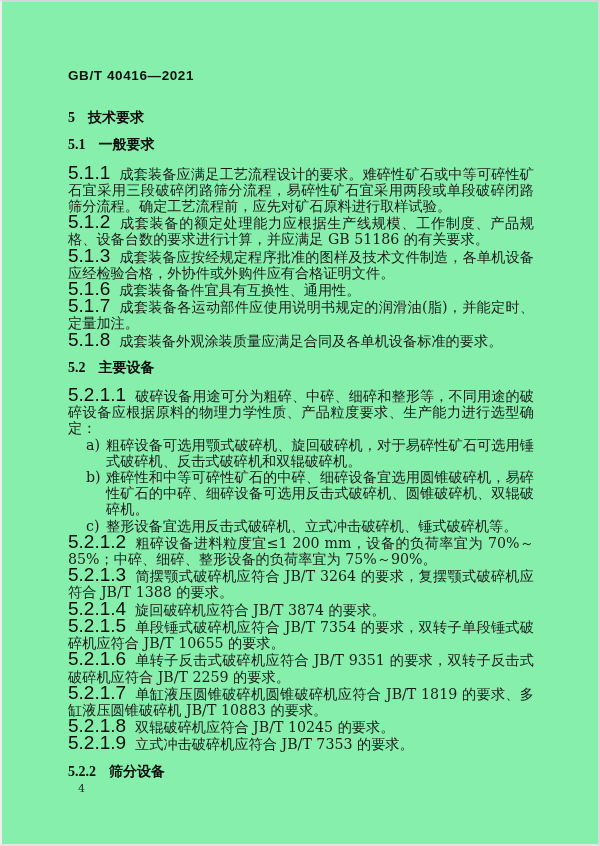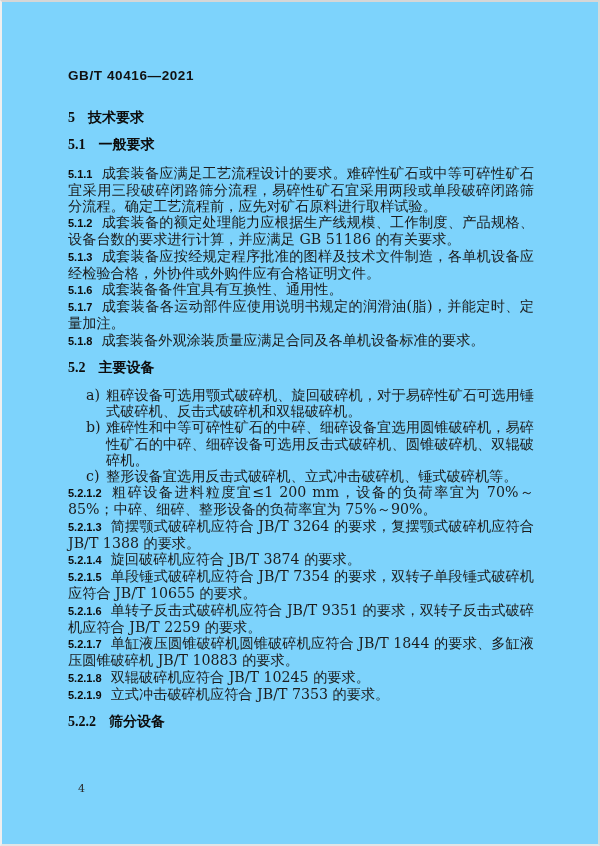--- a/index.html
+++ b/index.html
@@ -1,21 +1,21 @@
 <!DOCTYPE html>
 <html><head>
 <meta charset="utf-8">
 <style>
   html, body { margin: 0; padding: 0; background: #ffffff; }
   .page {
     position: relative;
     width: 600px;
     height: 846px;
     box-sizing: border-box;
-    background: #7dd3fc;
+    background: #86efac;
     border-top: 2px solid #d6d6d6;
     border-right: 2px solid #d9d9d9;
     border-bottom: 2px solid #e4e4e4;
     border-left: 2px solid #efefef;
     overflow: hidden;
     color: #1c1c1c;
     font-family: "DejaVu Serif", "Liberation Serif", serif;
     font-size: 14.2px;
     line-height: 16.2px;
   }
@@ -32,22 +32,22 @@
     font-weight: bold;
     font-size: 14px;
     color: #0d0d0d;
     margin: 11px 0 11px 0;
   }
   .hd.h-top { margin-top: 26px; }
   .hd .hnum { margin-right: 13px; }
   .clause { margin: 0; text-align: justify; }
   .cnum {
     font-family: "Liberation Sans", "DejaVu Sans", sans-serif;
-    font-weight: bold;
-    font-size: 11px;
+    font-weight: normal;
+    font-size: 19px;
     color: #0d0d0d;
     margin-right: 9px;
     white-space: nowrap;
   }
   .li { display: flex; margin-left: 18px; }
   .lmark { flex: none; width: 20px; }
   .ltxt { flex: 1; text-align: justify; }
   .page-number {
     position: absolute;
     left: 76px;
@@ -89,20 +89,23 @@
     </p>
     <p class="clause">
       <span class="cnum">5.1.8</span><span>成套装备外观涂装质量应满足合同及各单机设备标准的要求。</span>
     </p>
 
     <div class="hd">
       <span class="hnum">5.2</span><span>主要设备</span>
     </div>
 
 
+    <p class="clause">
+      <span class="cnum">5.2.1.1</span><span>破碎设备用途可分为粗碎、中碎、细碎和整形等，不同用途的破碎设备应根据原料的物理力学性质、产品粒度要求、生产能力进行选型确定：</span>
+    </p>
 
     <div class="li">
       <span class="lmark">a)</span>
       <span class="ltxt">粗碎设备可选用颚式破碎机、旋回破碎机，对于易碎性矿石可选用锤式破碎机、反击式破碎机和双辊破碎机。</span>
     </div>
     <div class="li">
       <span class="lmark">b)</span>
       <span class="ltxt">难碎性和中等可碎性矿石的中碎、细碎设备宜选用圆锥破碎机，易碎性矿石的中碎、细碎设备可选用反击式破碎机、圆锥破碎机、双辊破碎机。</span>
     </div>
     <div class="li">
@@ -119,21 +122,21 @@
     <p class="clause">
       <span class="cnum">5.2.1.4</span><span>旋回破碎机应符合 JB/T 3874 的要求。</span>
     </p>
     <p class="clause">
       <span class="cnum">5.2.1.5</span><span>单段锤式破碎机应符合 JB/T 7354 的要求，双转子单段锤式破碎机应符合 JB/T 10655 的要求。</span>
     </p>
     <p class="clause">
       <span class="cnum">5.2.1.6</span><span>单转子反击式破碎机应符合 JB/T 9351 的要求，双转子反击式破碎机应符合 JB/T 2259 的要求。</span>
     </p>
     <p class="clause">
-      <span class="cnum">5.2.1.7</span><span>单缸液压圆锥破碎机圆锥破碎机应符合 JB/T 1844 的要求、多缸液压圆锥破碎机 JB/T 10883 的要求。</span>
+      <span class="cnum">5.2.1.7</span><span>单缸液压圆锥破碎机圆锥破碎机应符合 JB/T 1819 的要求、多缸液压圆锥破碎机 JB/T 10883 的要求。</span>
     </p>
     <p class="clause">
       <span class="cnum">5.2.1.8</span><span>双辊破碎机应符合 JB/T 10245 的要求。</span>
     </p>
     <p class="clause">
       <span class="cnum">5.2.1.9</span><span>立式冲击破碎机应符合 JB/T 7353 的要求。</span>
     </p>
 
     <div class="hd">
       <span class="hnum">5.2.2</span><span>筛分设备</span>

